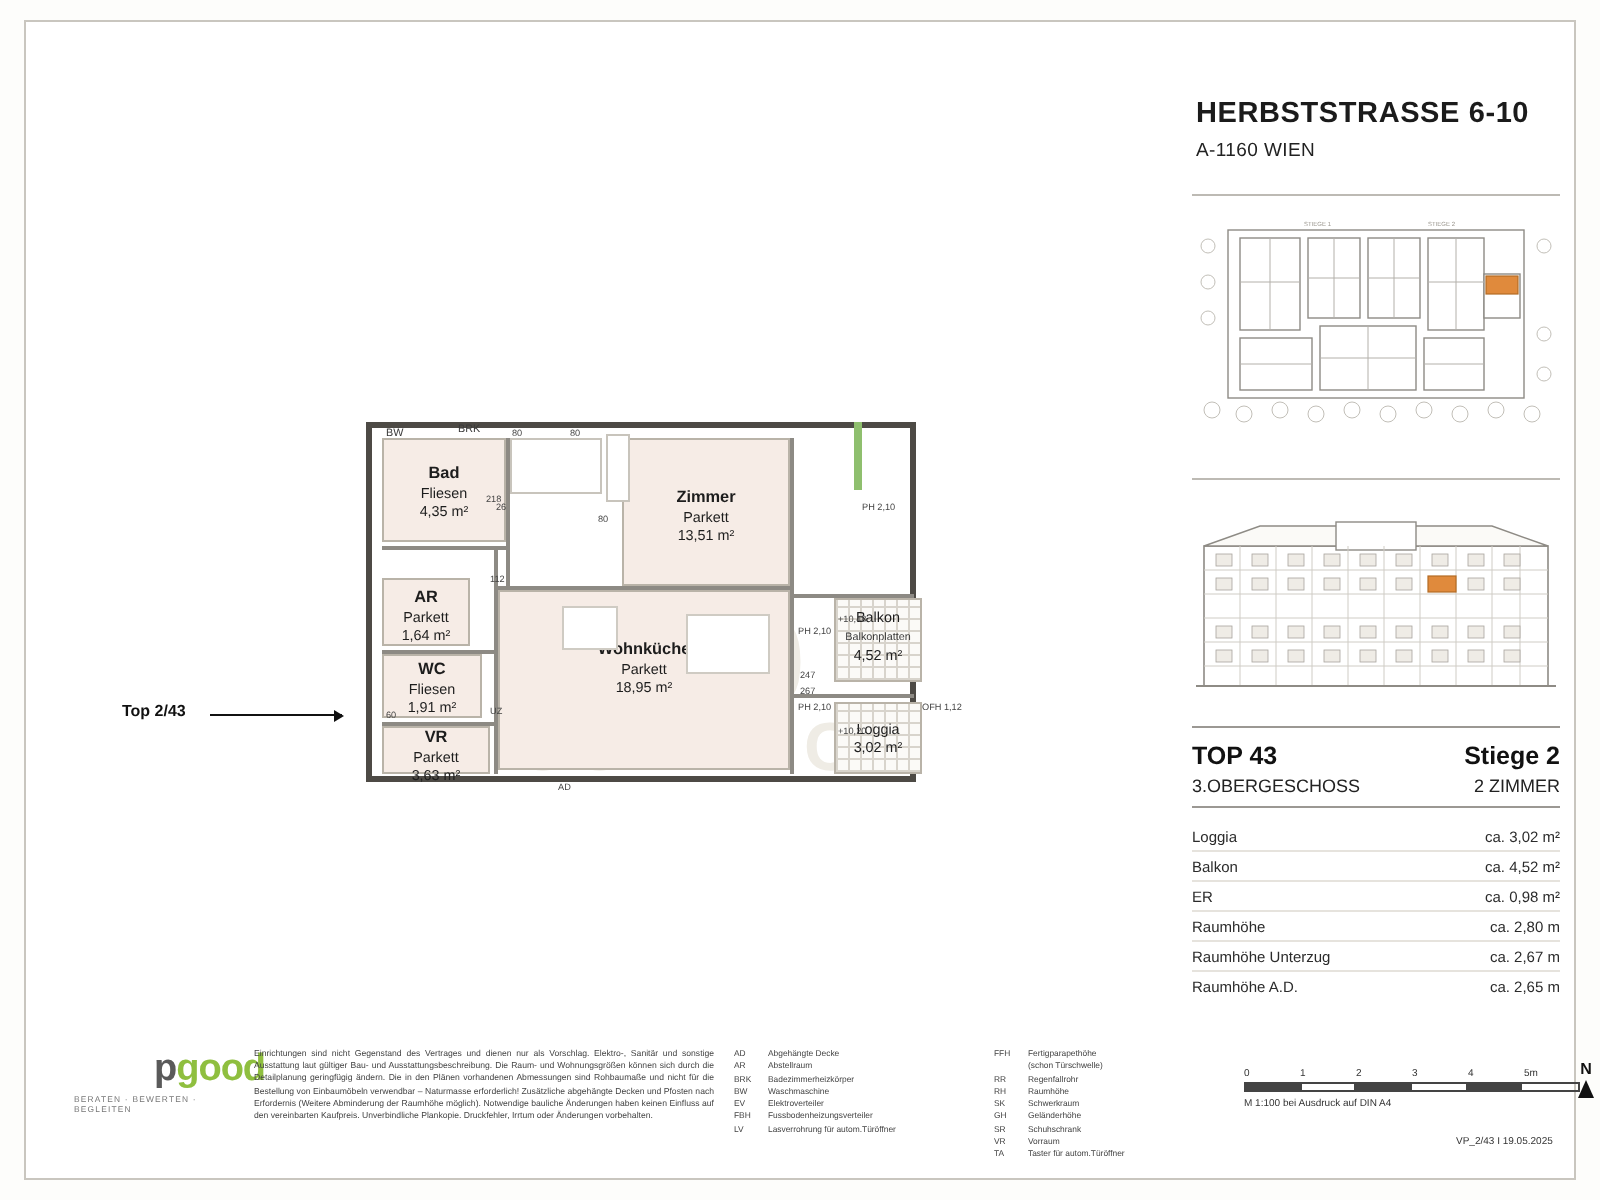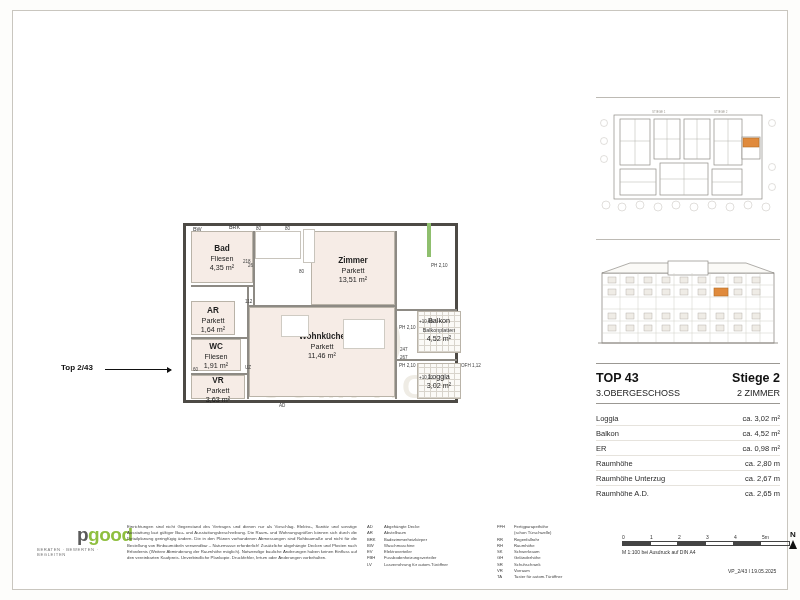--- a/index.html
+++ b/index.html
@@ -56,21 +56,21 @@
   .area-main .lbl { line-height:1.25; }
   .area-main .sub { color:#555; font-size:6.8px; }
   .area-list { margin-top:7px; }
   .area-item {
     display:flex; justify-content:space-between;
     font-size:7.5px; padding:2.5px 0; border-bottom:1px solid #e6e3dd;
   }
   .area-item:last-child { border-bottom:none; }
 
   
-  .plan-area { position:absolute; left:30px; top:52px; width:530px; height:460px; }
+  .plan-area { position:absolute; left:30px; top:40px; width:530px; height:460px; }
 
   .watermark {
     position:absolute; left:255px; top:250px;
     font-size:64px; font-weight:bold; color:#efece5;
     letter-spacing:2px; line-height:0.95; white-space:nowrap;
     transform:translate(-40px,0);
     pointer-events:none; user-select:none;
   }
   .watermark .w2 { font-size:34px; letter-spacing:4px; display:block; margin-top:-4px; }
 
@@ -138,20 +138,22 @@
     border-bottom:9px solid #111;
   }
 </style>
 </head>
 <body>
 
 <div class="page">
  <div class="sheet">
 
   <div class="title-block">
+    <div class="title-main">HERBSTSTRASSE 6-10</div>
+    <div class="title-sub">A-1160 WIEN</div>
   </div>
   <div class="hrule" style="left:583px; top:86px; width:184px;"></div>
 
   <div class="siteplan">
     <svg width="184" height="116" viewBox="0 0 184 116">
       <g stroke="#8e8b85" stroke-width="0.7" fill="#ffffff">
         <rect x="18" y="8" width="148" height="84"></rect>
         <rect x="24" y="12" width="30" height="46"></rect>
         <rect x="58" y="12" width="26" height="40"></rect>
         <rect x="88" y="12" width="26" height="40"></rect>
@@ -313,21 +315,21 @@
         <b>Zimmer</b><br>
         <span>Parkett</span><br>
         <span>13,51 m²</span>
       </div>
     </div>
 
     <div class="room" style="left:206px; top:244px; width:146px; height:90px;">
       <div class="room-lbl" style="top:24px;">
         <b>Wohnküche</b><br>
         <span>Parkett</span><br>
-        <span>11,46 m²</span>
+        <span>18,95 m²</span>
       </div>
     </div>
 
     <div class="room" style="left:148px; top:238px; width:44px; height:34px;">
       <div class="room-lbl" style="top:4px;">
         <b>AR</b><br>
         <span>Parkett</span><br>
         <span>1,64 m²</span>
       </div>
     </div>

